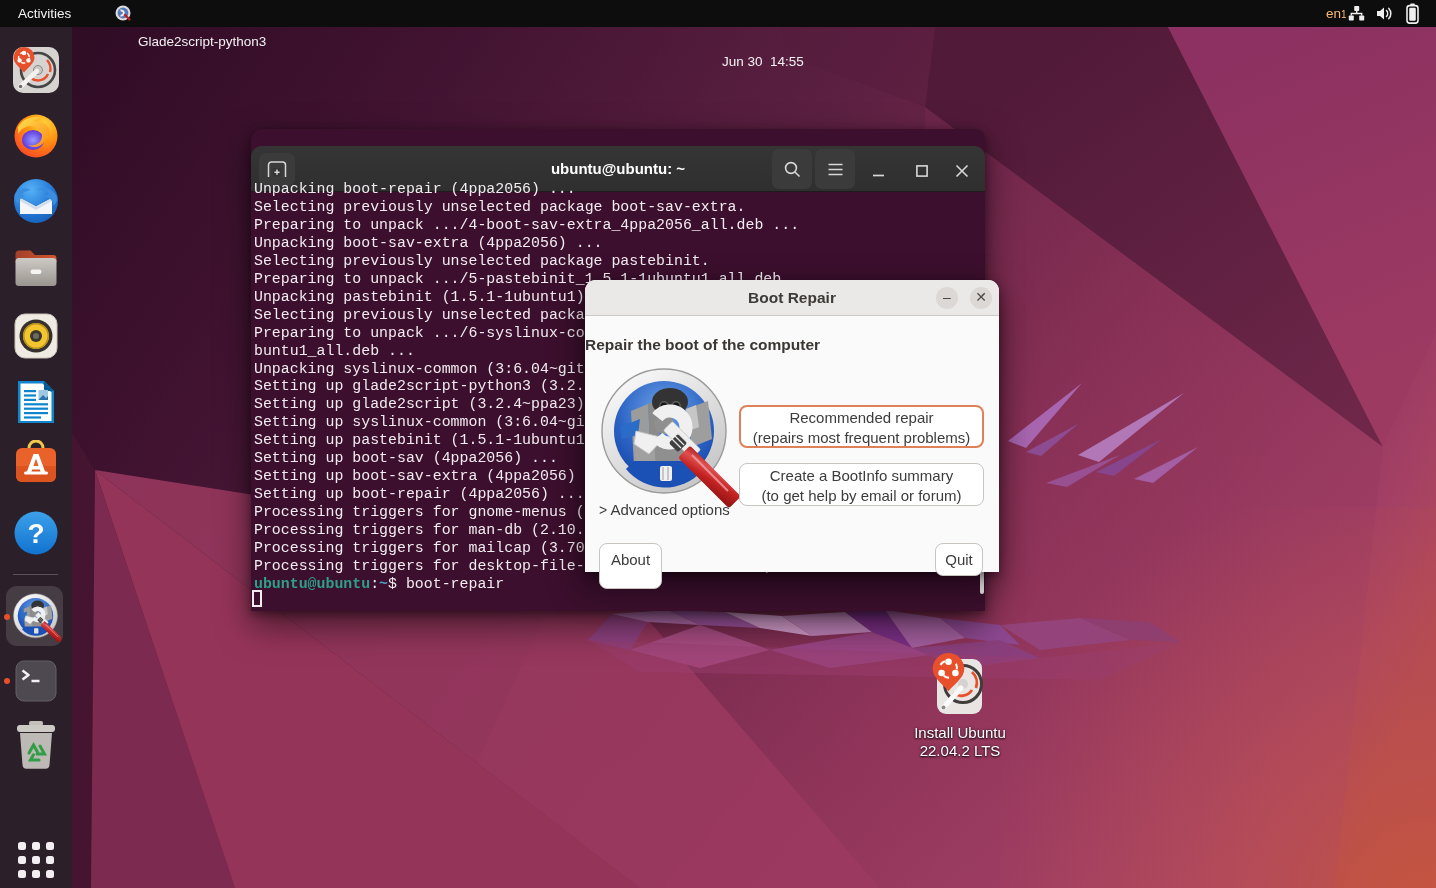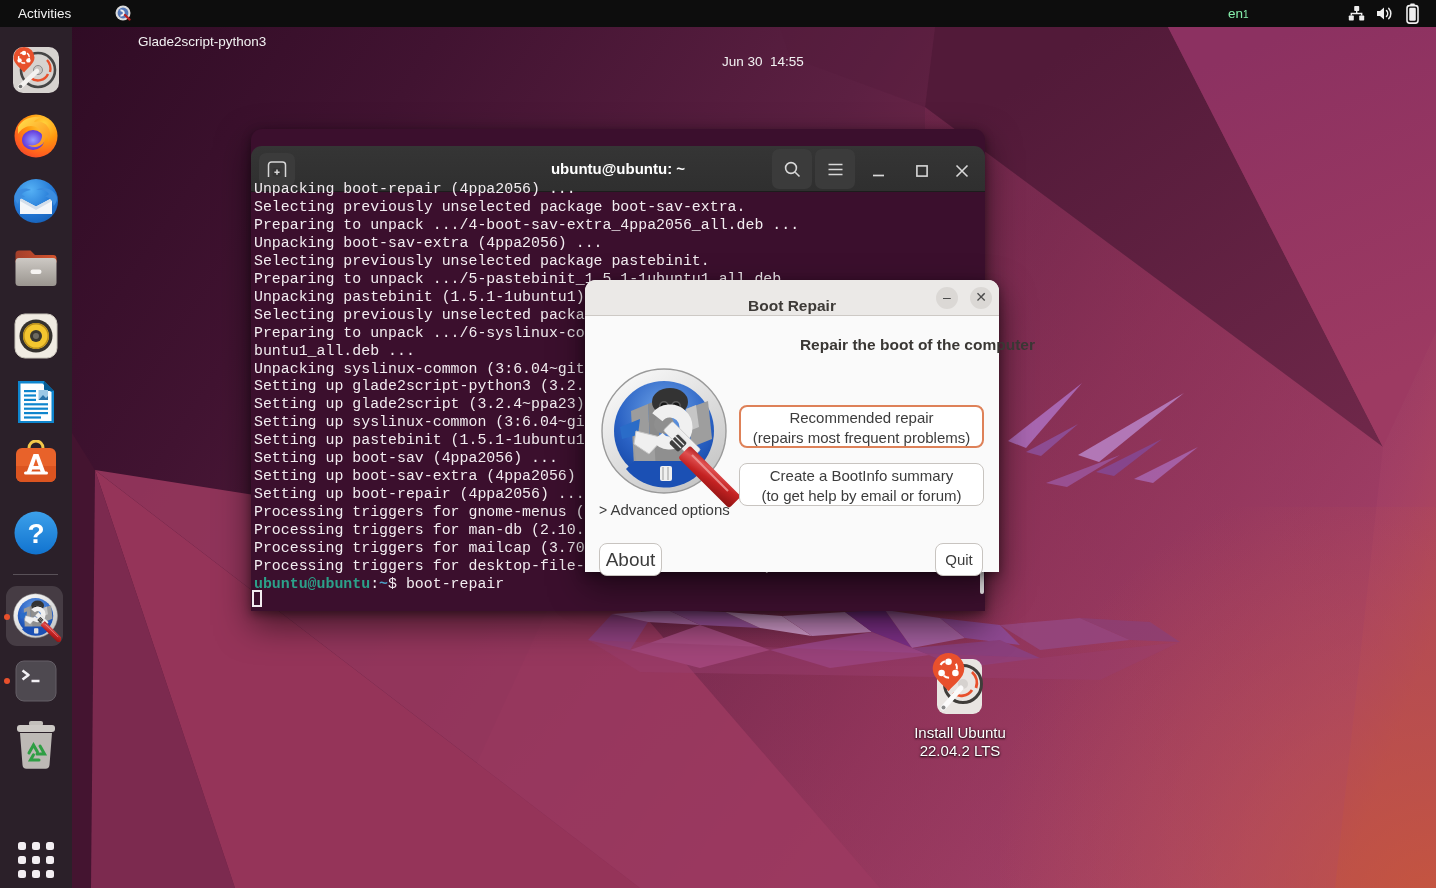--- a/index.html
+++ b/index.html
@@ -30,31 +30,31 @@
   .pb{color:#4d9ec4;font-weight:bold;}
   #cursor{position:absolute;left:1px;top:414px;width:9.5px;height:16.5px;border:2px solid #f2ecf0;}
   #scrollthumb{position:absolute;left:729px;top:394px;width:4px;height:24px;background:rgba(255,255,255,.92);border-radius:2px;}
   
   #dlg{position:absolute;left:585px;top:280px;width:414px;height:292px;border-radius:11px 11px 0 0;
     background:#fafafa;box-shadow:0 14px 34px rgba(0,0,0,.5),0 3px 10px rgba(0,0,0,.35);
     font-family:"Liberation Sans",sans-serif;color:#3d3a37;}
   #dhead{position:absolute;left:0;top:0;width:414px;height:36px;background:#ebe9e7;border-radius:11px 11px 0 0;
     border-bottom:1px solid #cdc9c5;}
   #dhead .ttl{position:absolute;left:0;right:0;top:0;height:36px;line-height:35px;text-align:center;
-    font-size:15.5px;font-weight:bold;color:#3d3a37;margin-top:8px;}
+    font-size:15.5px;font-weight:bold;color:#3d3a37;}
   #dhead .cb{position:absolute;top:7px;width:22px;height:22px;border-radius:50%;background:#dbd8d5;
     color:#4a4a4a;text-align:center;line-height:21px;font-size:14px;}
   .dbtn{position:absolute;background:#fff;border:1px solid #c8c4c0;border-radius:8px;text-align:center;
     color:#3c3c3c;margin-top:20px;}
   #btn1{left:154px;top:105px;width:245px;height:43px;border:2px solid #de8158;font-size:15px;line-height:19.5px;padding-top:1px;}
   #btn2{left:154px;top:163px;width:245px;height:43px;font-size:15px;line-height:19.5px;padding-top:2px;}
   #advrow{position:absolute;left:14px;top:221px;font-size:15px;color:#3c3c3c;}
-  #aboutbtn{left:14px;top:243px;width:63px;height:33px;font-size:19px;line-height:31px;}
+  #aboutbtn{left:14px;top:243px;width:63px;height:46px;font-size:15px;line-height:31px;}
   #quitbtn{left:350px;top:243px;width:48px;height:33px;font-size:15px;line-height:31px;}
-  #dheadline{position:absolute;left:0;width:450px;top:56px;text-align:right;font-size:15.5px;font-weight:bold;color:#3a3734;}
+  #dheadline{position:absolute;left:0;width:450px;top:56px;text-align:left;font-size:15.5px;font-weight:bold;color:#3a3734;}
   
   #inst{position:absolute;left:905px;top:650px;width:110px;height:110px;text-align:center;
     font-family:"Liberation Sans",sans-serif;color:#fff;font-size:15px;
     text-shadow:0 1px 2px rgba(0,0,0,.9),0 0 3px rgba(0,0,0,.5);}
 </style>
 </head>
 <body>
 <svg id="wall" viewBox="0 0 1436 861" preserveAspectRatio="none">
   <defs>
     <linearGradient id="base" x1="0" y1="0" x2="1250" y2="820" gradientUnits="userSpaceOnUse">
@@ -131,21 +131,21 @@
 <div id="topbar">
   <div class="it" style="left:18px;">Activities</div>
   <svg style="position:absolute;left:115px;top:5px" width="17" height="17" viewBox="0 0 17 17">
     <circle cx="8" cy="8" r="7.5" fill="#dcdcdc"></circle>
     <circle cx="8" cy="8" r="5.4" fill="#5578b8"></circle>
     <path d="M5.5 5.5 a2.6 2.6 0 1 1 0 5" fill="none" stroke="#f0f0f0" stroke-width="2"></path>
     <path d="M10 10 L14.5 14.5" stroke="#b92222" stroke-width="2.4" stroke-linecap="round"></path>
   </svg>
   <div class="it" style="left:138px;margin-top:28px;">Glade2script-python3</div>
   <div class="it" style="left:722px;margin-top:48px;">Jun 30  14:55</div>
-  <div class="it" style="left:1228px;color:#86efac;">en<span style="font-size:10px;">1</span></div>
+  <div class="it" style="left:1326px;color:#fdba74;">en<span style="font-size:10px;">1</span></div>
   <svg style="position:absolute;left:1348px;top:5px" width="17" height="17" viewBox="0 0 17 17" fill="#eee">
     <rect x="6.2" y="1" width="5" height="5" rx="0.8"></rect>
     <rect x="0.8" y="10.5" width="5" height="5" rx="0.8"></rect>
     <rect x="11.2" y="10.5" width="5" height="5" rx="0.8"></rect>
     <path d="M8.7 6v2.5 M3.3 10.5 V8.5 H13.7 V10.5 M8.7 8.5 V6" stroke="#eee" stroke-width="1.4" fill="none"></path>
   </svg>
   <svg style="position:absolute;left:1376px;top:5px" width="18" height="17" viewBox="0 0 18 17">
     <path d="M1 6 h3 l4-3.6 v12.2 L4 11 H1 z" fill="#eee"></path>
     <path d="M10.5 5.5 a4.4 4.4 0 0 1 0 6 M12.8 3.4 a7.4 7.4 0 0 1 0 10.2" stroke="#eee" stroke-width="1.5" fill="none" stroke-linecap="round"></path>
   </svg>

